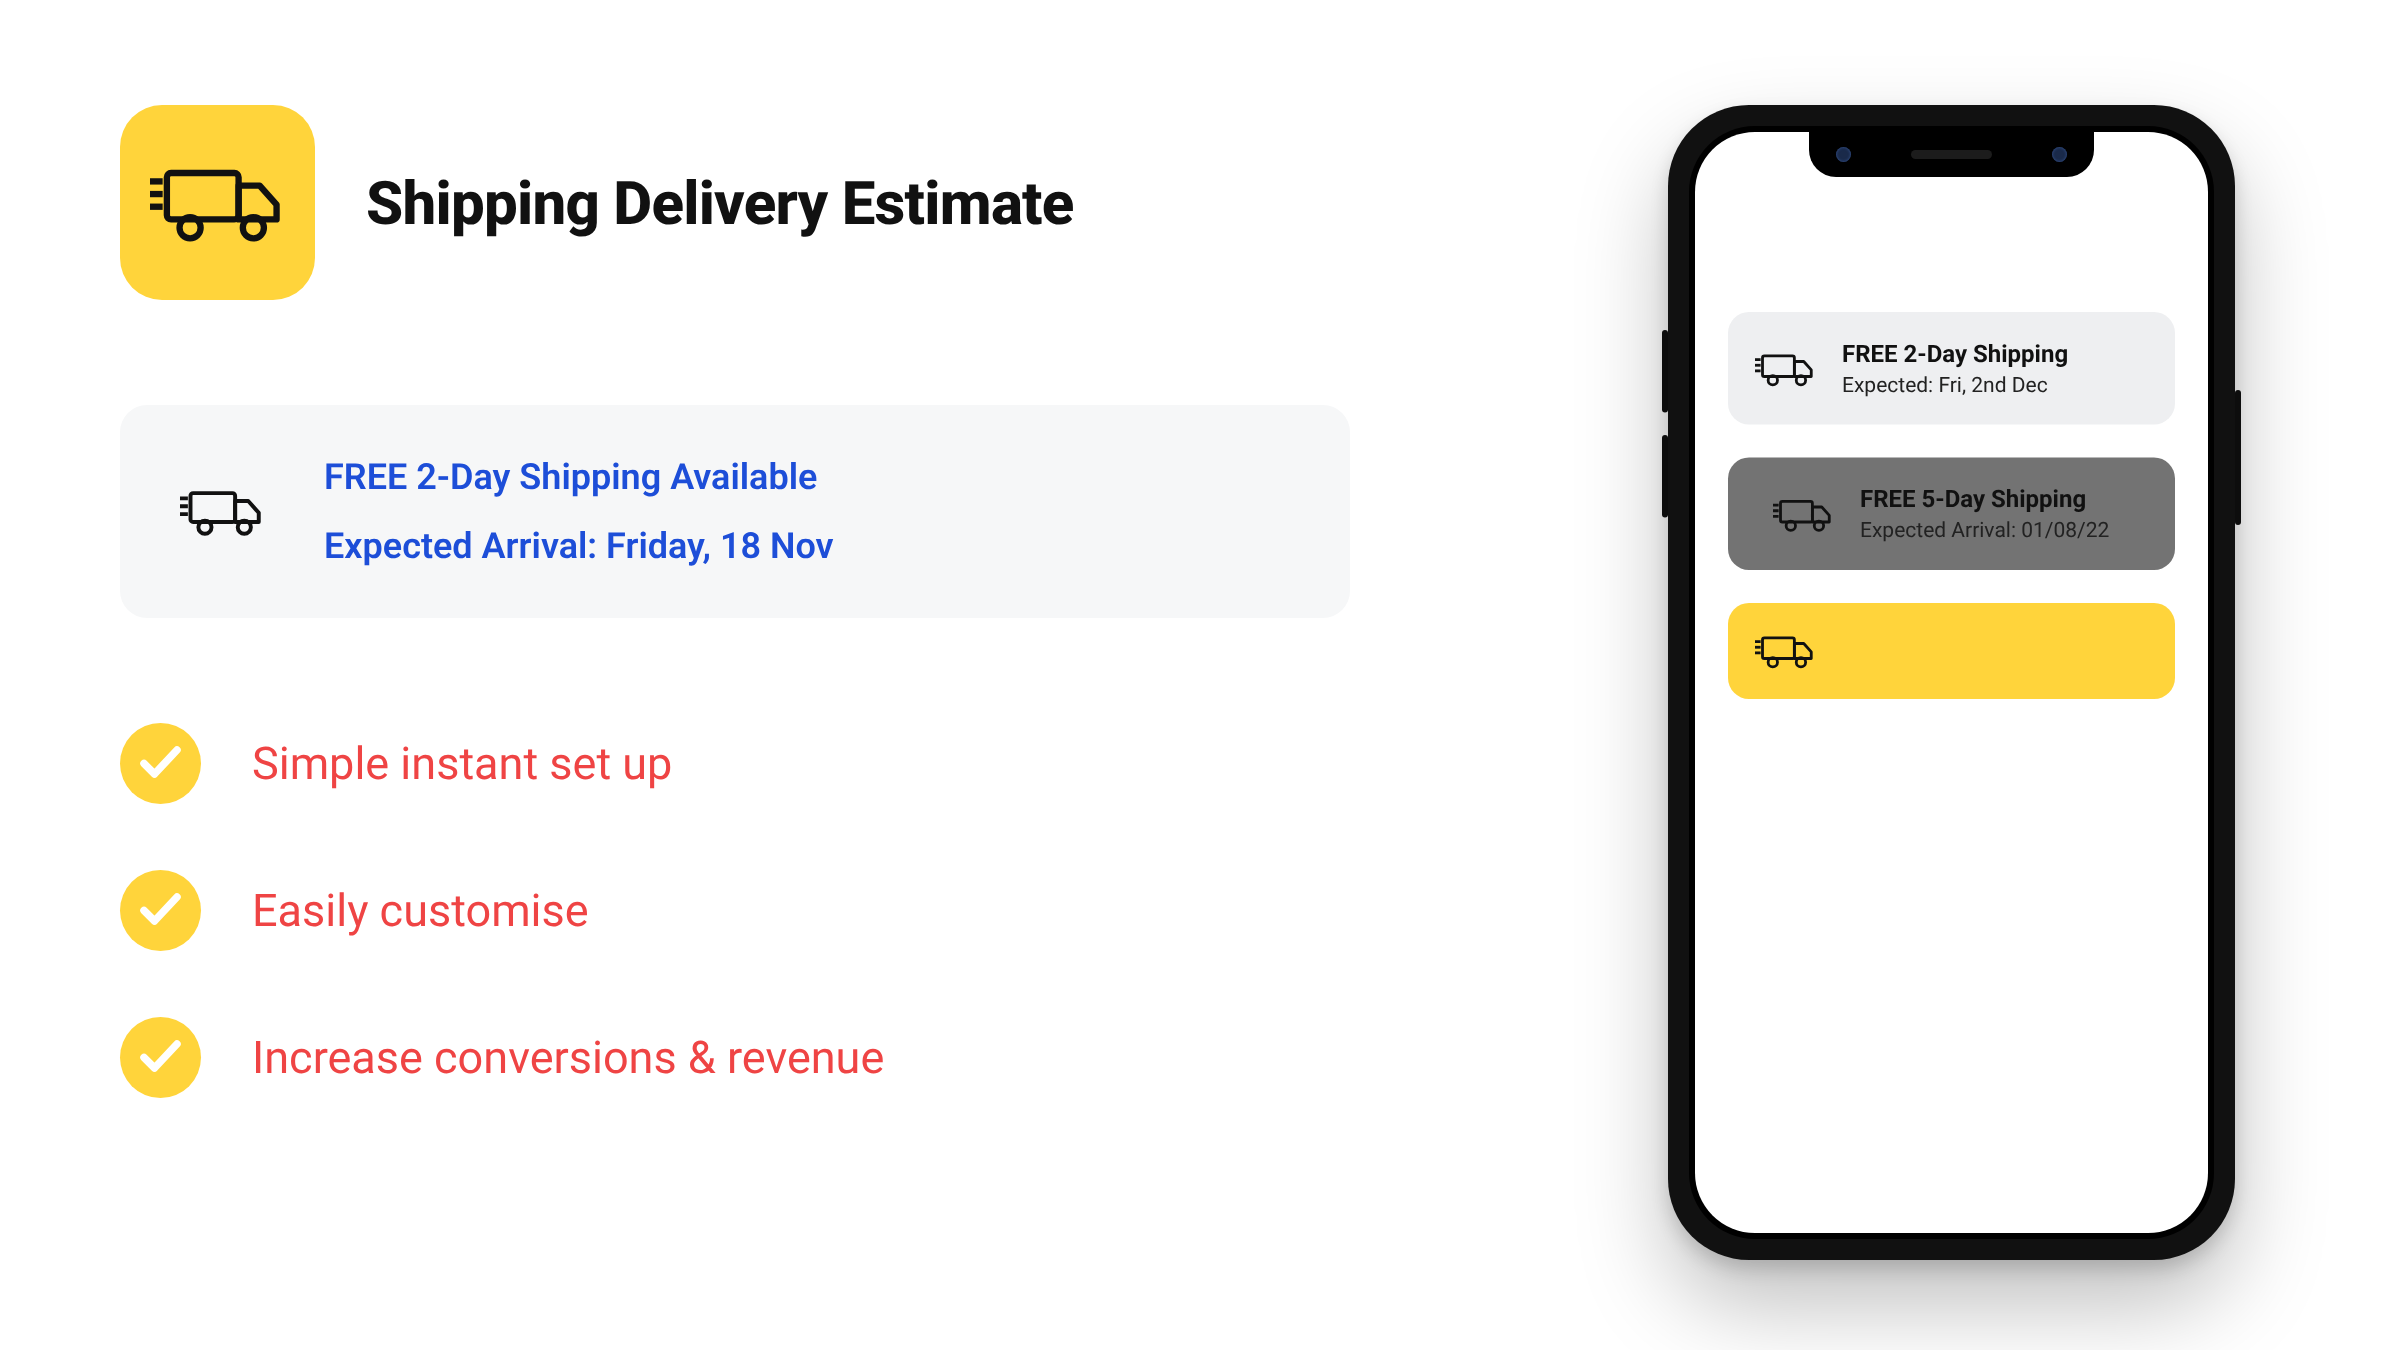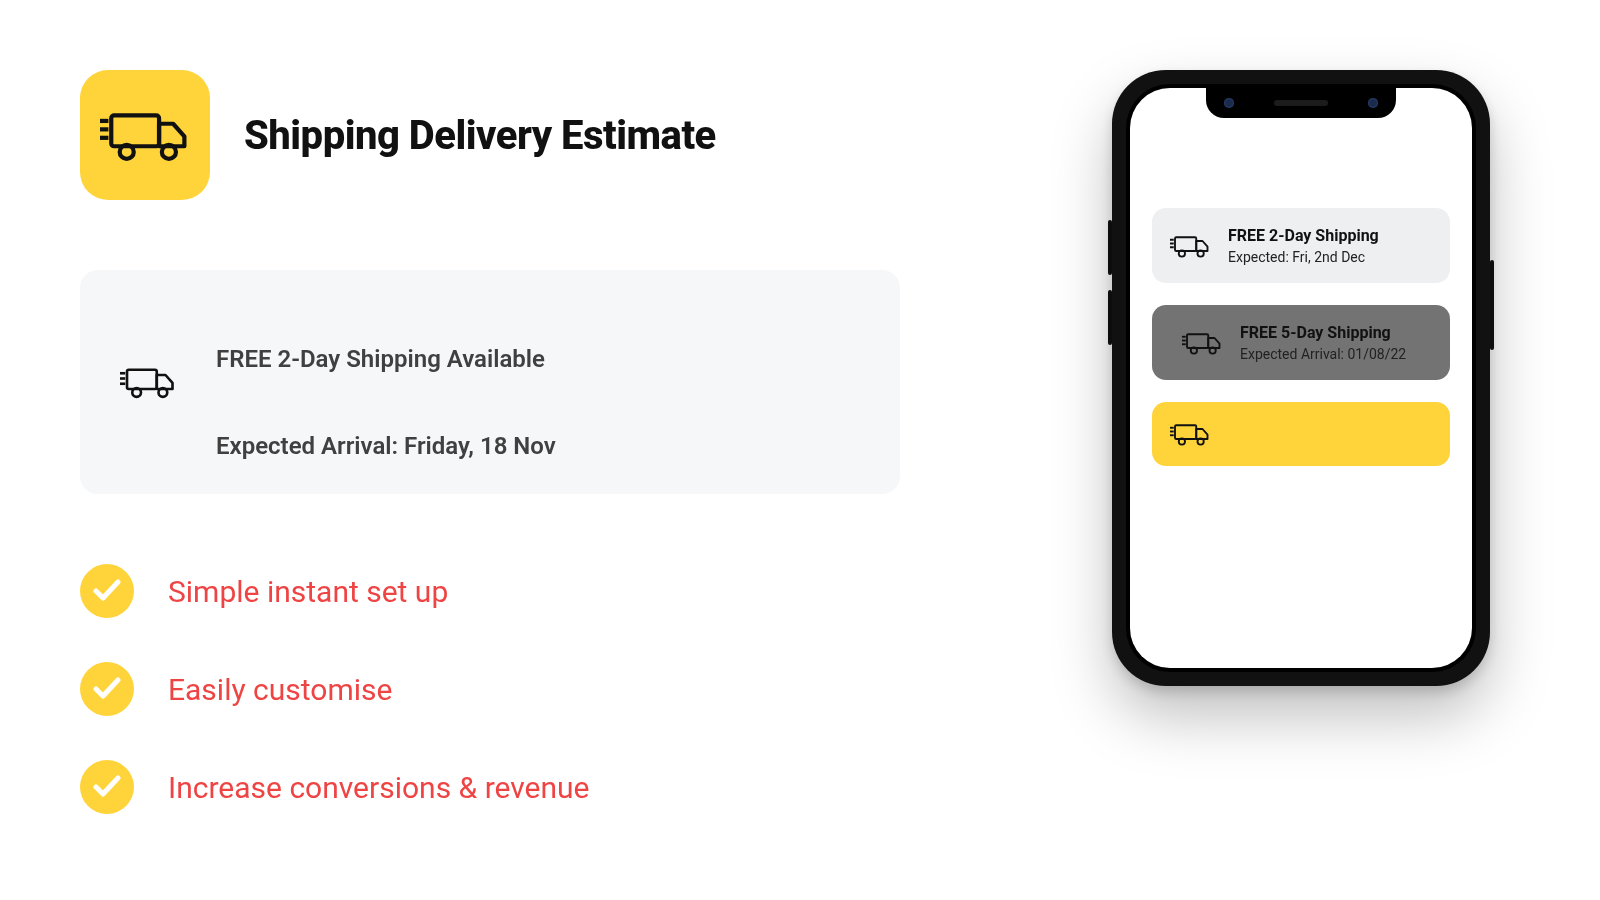--- a/index.html
+++ b/index.html
@@ -12,34 +12,34 @@
     display: flex; align-items: center; justify-content: center; flex: none;
   }
   .app-icon svg { width: 90px; height: 70px; }
   .title { font-size: 40px; font-weight: 800; letter-spacing: -0.5px; color: #111; }
   .estimate-card {
     margin-top: 70px; background: #F6F7F8; border-radius: 18px;
     padding: 34px 40px; display: flex; align-items: center; gap: 40px;
   }
   .estimate-card svg { width: 56px; height: 40px; flex: none; }
   .estimate-text { display: flex; flex-direction: column; gap: 18px; }
-  .estimate-text div { font-size: 24px; font-weight: 600; color: #404040; margin-top: 41px; }
+  .estimate-text div { font-size: 24px; font-weight: 600; color: #1d4ed8; }
   .features { margin-top: 70px; display: flex; flex-direction: column; gap: 44px; }
   .feature { display: flex; align-items: center; gap: 34px; }
   .check {
     width: 54px; height: 54px; border-radius: 50%; background: #FFD43B;
     display: flex; align-items: center; justify-content: center; flex: none;
   }
   .check svg { width: 30px; height: 24px; }
   .feature-label { font-size: 30px; font-weight: 400; color: #ef4444; }
 
   
   .phone {
     position: absolute; top: 70px; right: 110px;
-    width: 378px; height: 616px;
+    width: 378px; height: 770px;
     border-radius: 54px; background: #111;
     padding: 14px;
     box-shadow: 0 30px 60px rgba(0,0,0,0.25), 0 6px 12px rgba(0,0,0,0.15);
   }
   .phone::before,
   .phone::after {
     content: ""; position: absolute; background: #0d0d0d; border-radius: 3px;
   }
   
   .phone::before { 

